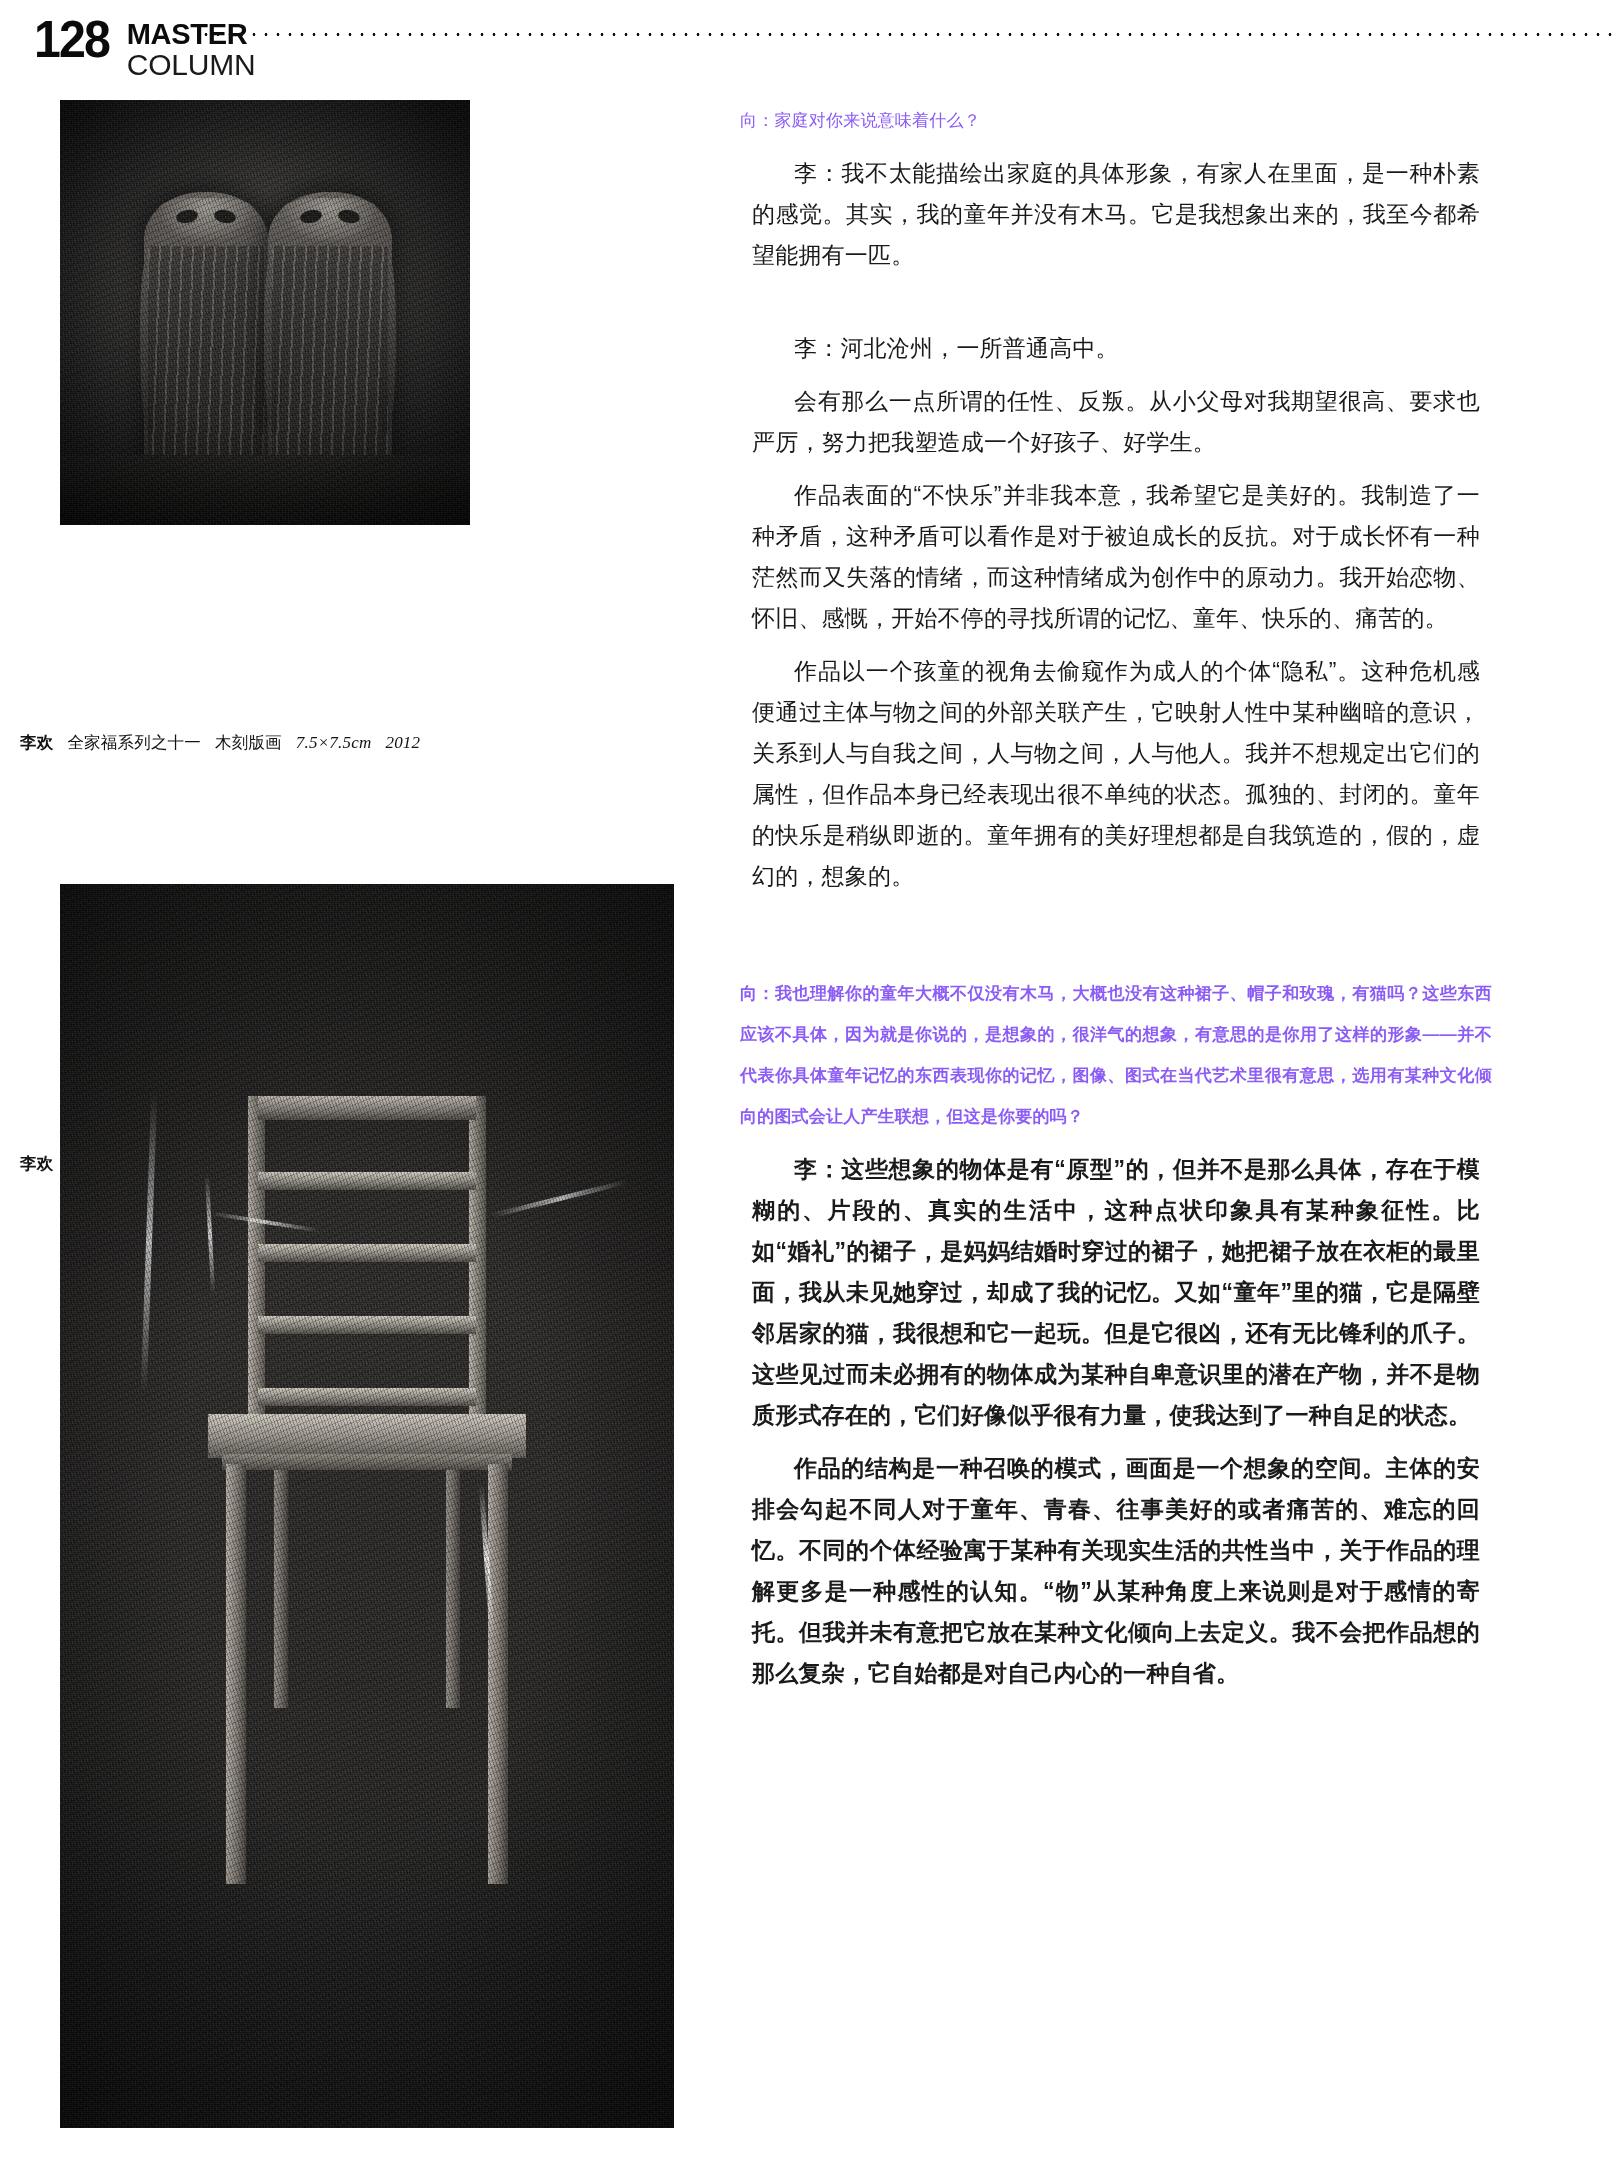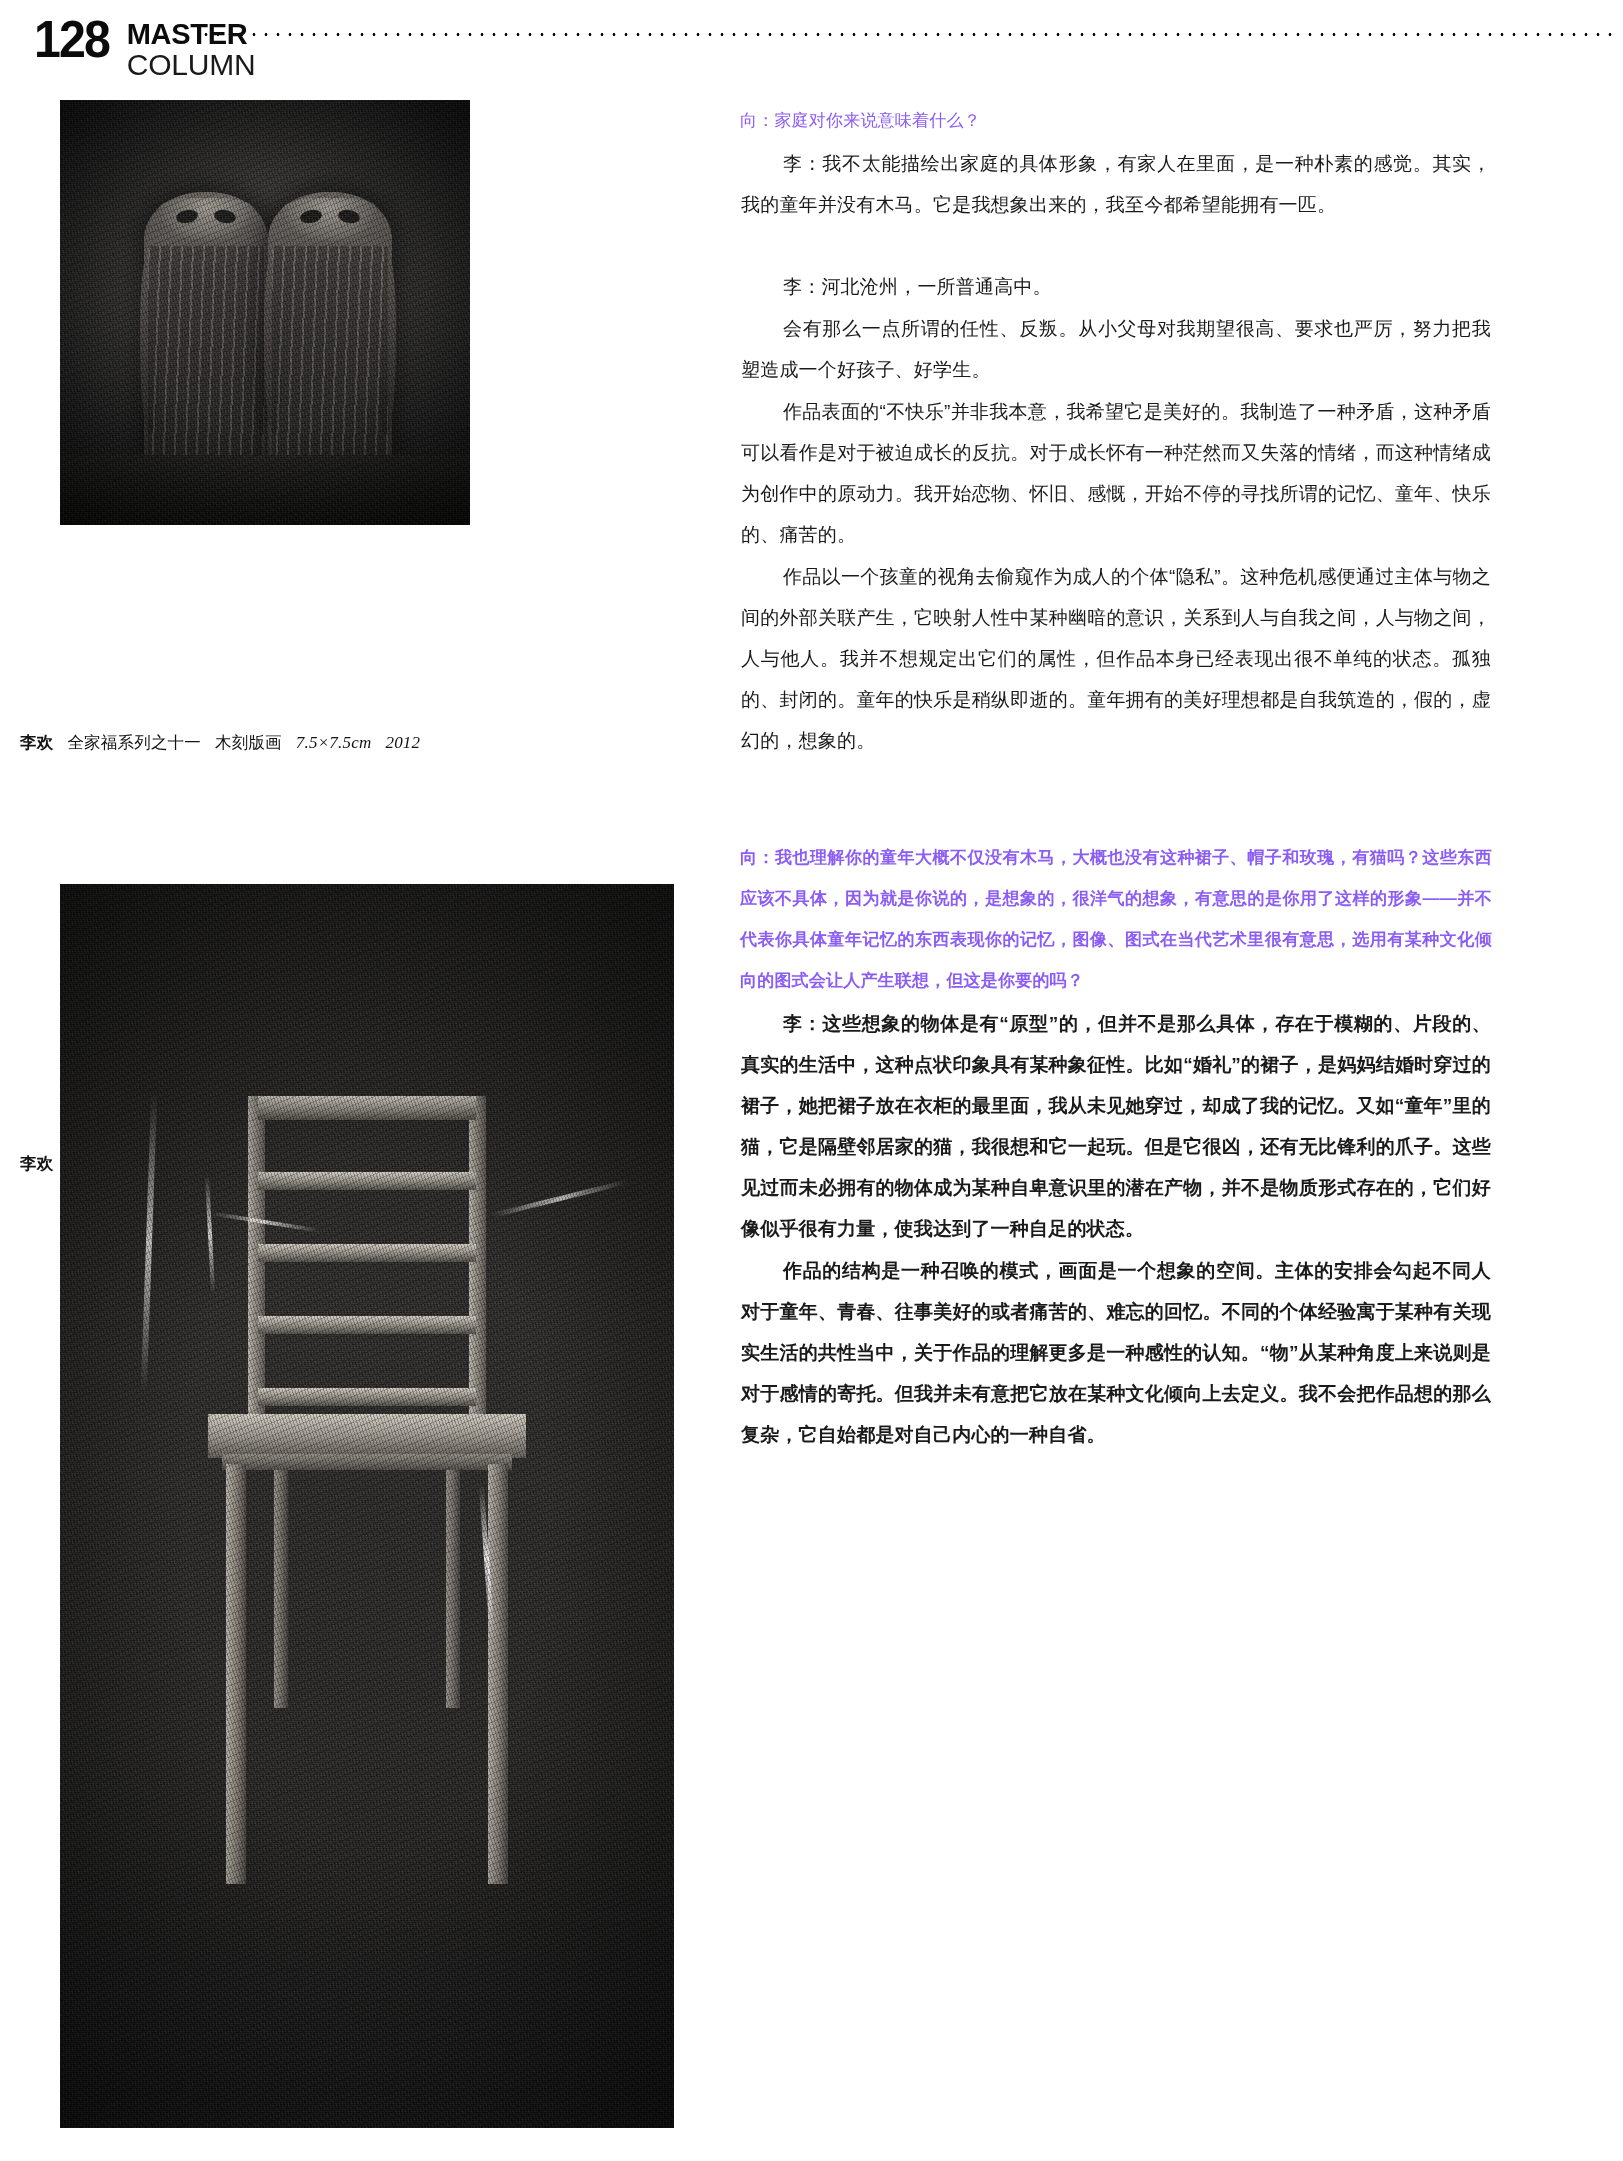--- a/index.html
+++ b/index.html
@@ -260,25 +260,25 @@
     color: #8b5cf6;
     font-size: 17px;
     line-height: 41px;
     text-align: justify;
     text-justify: inter-character;
     margin: 0 0 2px 0;
     letter-spacing: .2px;
   }
   .a-para {
     color: #1a1a1a;
-    font-size: 19px;
+    font-size: 23px;
     line-height: 41px;
     text-align: justify;
     text-justify: inter-character;
-    margin: 1px;
+    margin: 12px;
     text-indent: 42px;
     letter-spacing: .2px;
   }
   .gap-sm { height: 10px; }
   .gap-lg { height: 46px; }
 </style>
 </head>
 <body>
 
 <div class="page-header">

